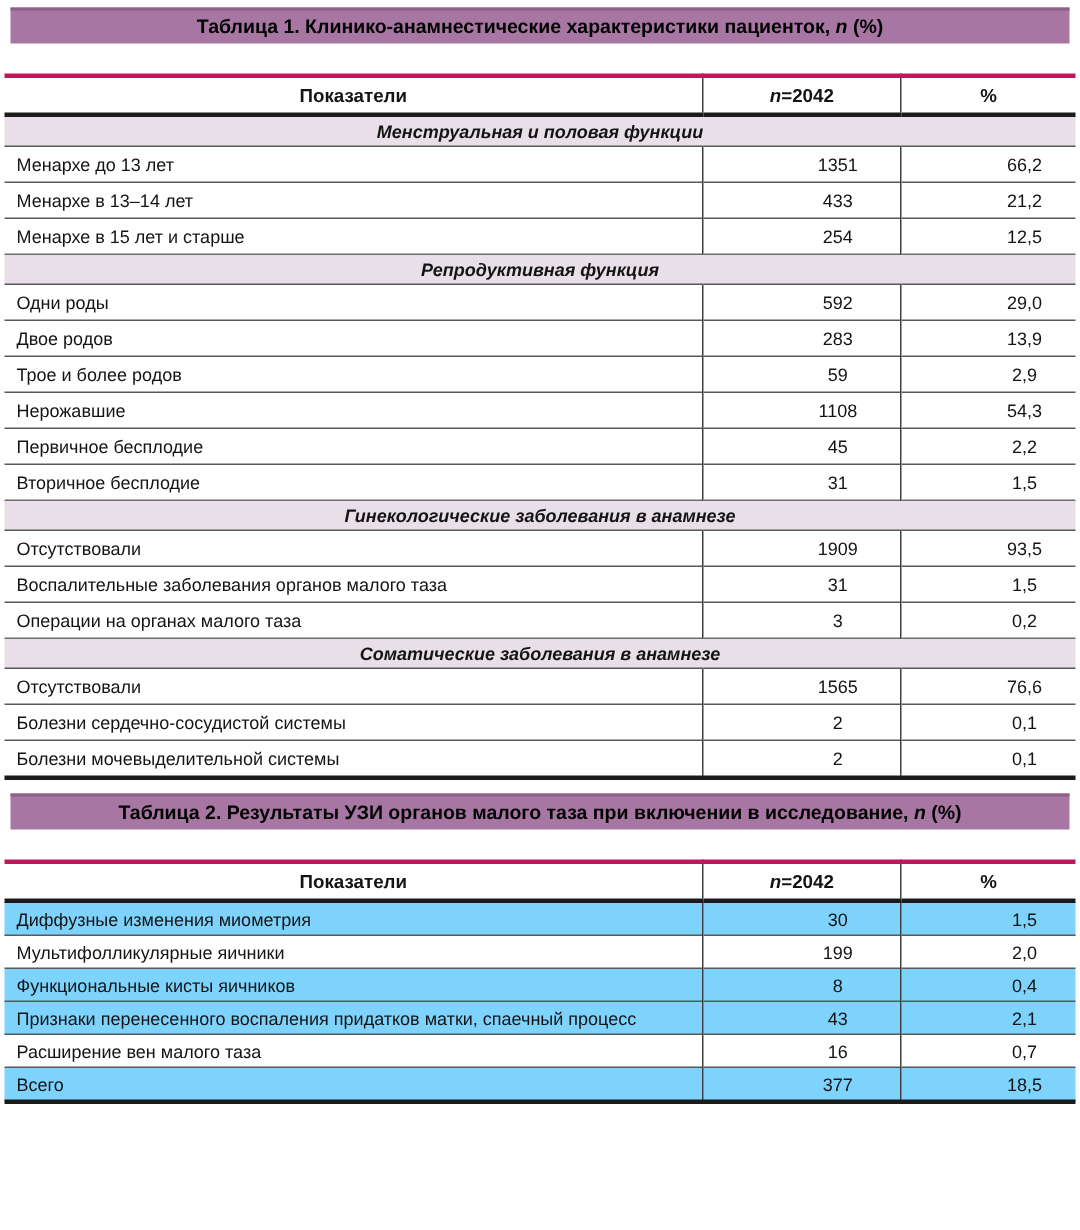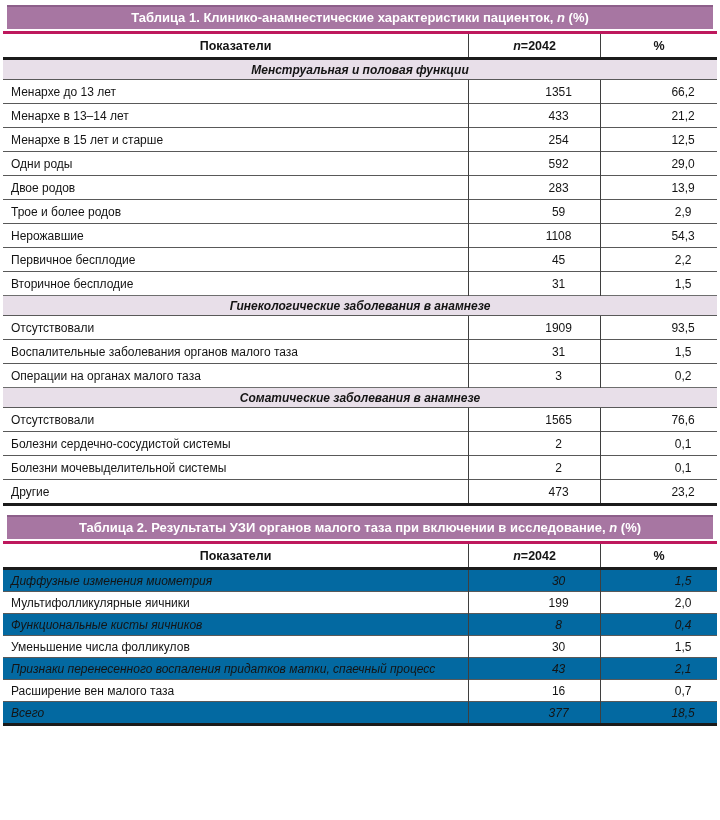--- a/index.html
+++ b/index.html
@@ -4,23 +4,23 @@
 <style>
   html,body{margin:0;padding:0;}
   body{
     width:720px;height:820px;background:#ffffff;
     font-family:"Liberation Sans",sans-serif;color:#141414;
   }
   .wrap{padding:5px 3px 0 3px;}
   .tbl-block{margin:0;}
   .tbl-block + .tbl-block{margin-top:9px;}
   .titlebar{
-    margin:0 4px 2px 4px;height:22px;line-height:22px;
+    margin:0 4px 20px 4px;height:22px;line-height:22px;
     background:#a776a2;border-top:2px solid #8d5f8a;
-    color:#ffffff;text-align:center;font-size:13px;font-weight:bold;
+    color:#000000;text-align:center;font-size:13px;font-weight:bold;
   }
   .it{font-style:italic;}
   table{
     width:100%;border-collapse:collapse;table-layout:fixed;
     border-top:3px solid #be185d;border-bottom:3px solid #1b1b1b;
   }
   col.c1{width:65.2%;}
   col.c2{width:18.5%;}
   col.c3{width:16.3%;}
   th{
@@ -30,21 +30,21 @@
   td{font-size:12px;height:23px;border-top:1px solid #595959;padding:0;background:#ffffff;}
   th:nth-child(2),th:nth-child(3),
   td.num{border-left:1.5px solid #3f3f3f;}
   td.lbl{text-align:left;padding-left:8px;}
   td.num{text-align:center;padding-left:48px;}
   tr.sec td{
     background:#e8dfe9;font-weight:bold;font-style:italic;text-align:center;
     height:19px;font-size:12px;border-top:1px solid #6e6e6e;margin-left:24px;
   }
   .t2 td{height:21px;}
-  .t2 tr.lav td{background:#0369a1;font-style:italic;}
+  .t2 tr.lav td{background:#7dd3fc;}
 </style>
 </head>
 <body>
 
 <div class="wrap">
 
   <div class="tbl-block">
     <div class="titlebar"><span>Таблица 1. Клинико-анамнестические характеристики пациенток, </span><span class="it">n</span><span> (%)</span></div>
     <table class="t1">
       <colgroup>
@@ -72,20 +72,23 @@
             <td class="lbl">Менархе в 13–14 лет</td>
             <td class="num">433</td>
             <td class="num">21,2</td>
           </tr>
         <tr>
             <td class="lbl">Менархе в 15 лет и старше</td>
             <td class="num">254</td>
             <td class="num">12,5</td>
           </tr>
 
+        <tr class="sec">
+            <td colspan="3">Репродуктивная функция</td>
+          </tr>
         <tr>
             <td class="lbl">Одни роды</td>
             <td class="num">592</td>
             <td class="num">29,0</td>
           </tr>
         <tr>
             <td class="lbl">Двое родов</td>
             <td class="num">283</td>
             <td class="num">13,9</td>
           </tr>
@@ -139,25 +142,20 @@
           </tr>
         <tr>
             <td class="lbl">Болезни сердечно-сосудистой системы</td>
             <td class="num">2</td>
             <td class="num">0,1</td>
           </tr>
         <tr>
             <td class="lbl">Болезни мочевыделительной системы</td>
             <td class="num">2</td>
             <td class="num">0,1</td>
-          </tr>
-        <tr>
-            <td class="lbl">Другие</td>
-            <td class="num">473</td>
-            <td class="num">23,2</td>
           </tr>
       </tbody>
     </table>
   </div>
 
   <div class="tbl-block">
     <div class="titlebar"><span>Таблица 2. Результаты УЗИ органов малого таза при включении в исследование, </span><span class="it">n</span><span> (%)</span></div>
     <table class="t2">
       <colgroup>
           <col class="c1">
@@ -180,25 +178,20 @@
         <tr>
             <td class="lbl">Мультифолликулярные яичники</td>
             <td class="num">199</td>
             <td class="num">2,0</td>
           </tr>
         <tr class="lav">
             <td class="lbl">Функциональные кисты яичников</td>
             <td class="num">8</td>
             <td class="num">0,4</td>
           </tr>
-        <tr>
-            <td class="lbl">Уменьшение числа фолликулов</td>
-            <td class="num">30</td>
-            <td class="num">1,5</td>
-          </tr>
         <tr class="lav">
             <td class="lbl">Признаки перенесенного воспаления придатков матки, спаечный процесс</td>
             <td class="num">43</td>
             <td class="num">2,1</td>
           </tr>
         <tr>
             <td class="lbl">Расширение вен малого таза</td>
             <td class="num">16</td>
             <td class="num">0,7</td>
           </tr>

